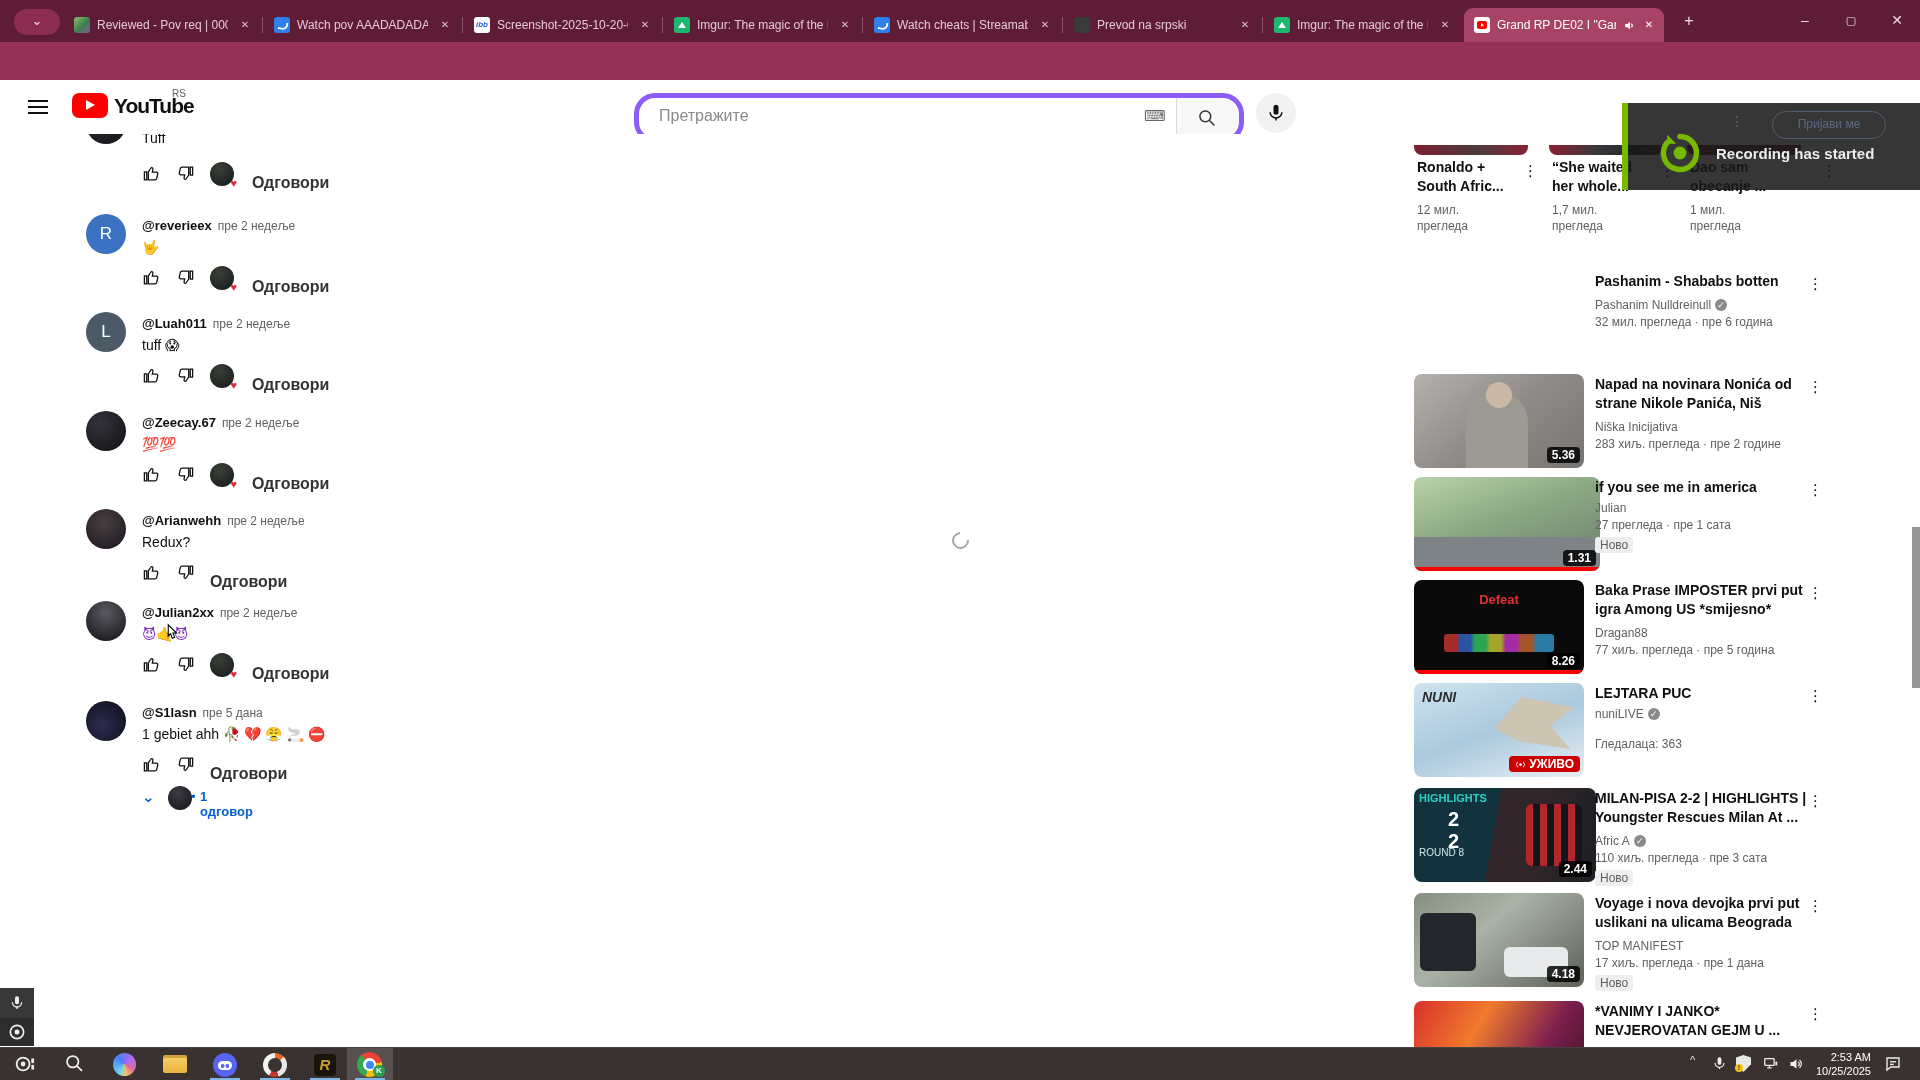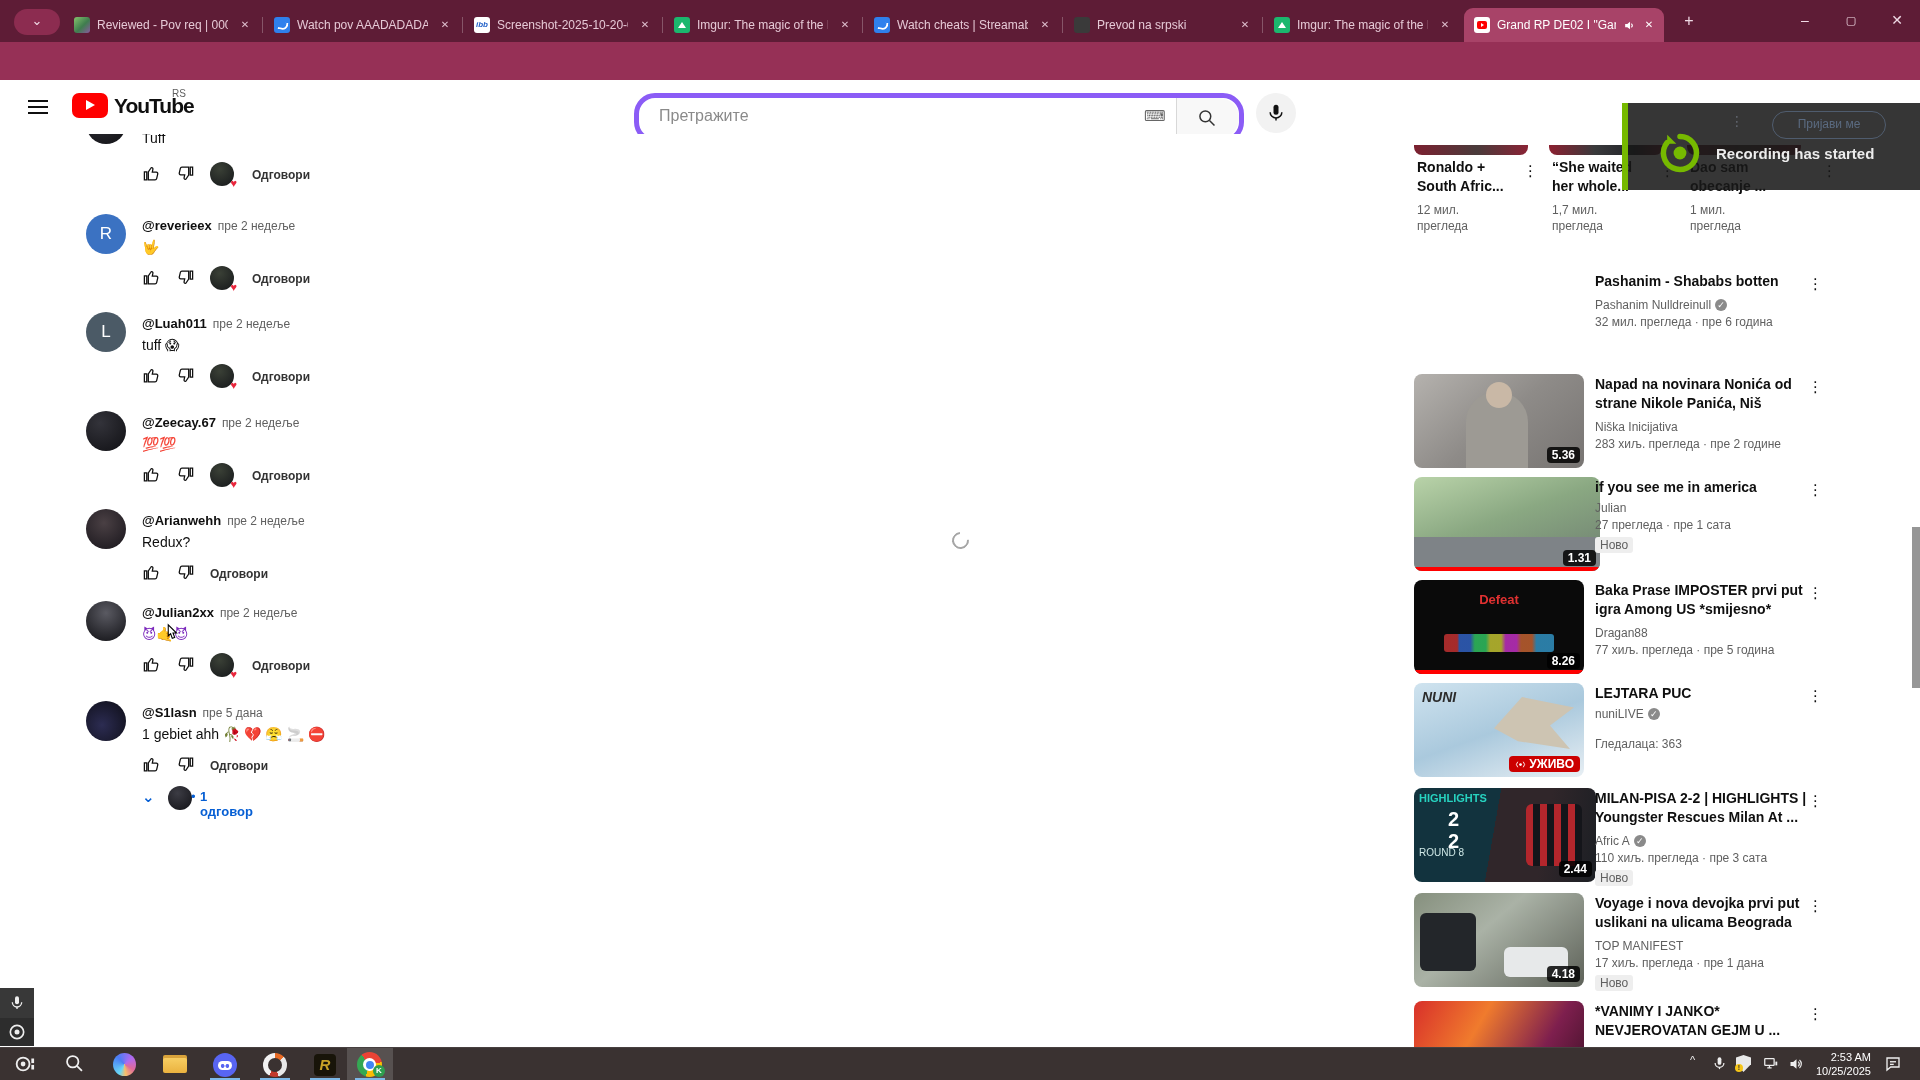--- a/index.html
+++ b/index.html
@@ -66,21 +66,21 @@
            text-align:center;line-height:40px;}
   .cmt .usr{position:absolute;left:56px;top:0;font-size:13px;font-weight:bold;color:#0f0f0f;white-space:nowrap;}
   .cmt .tim{font-weight:normal;color:#606060;font-size:12px;margin-left:6px;}
   .cmt .txt{position:absolute;left:56px;top:21px;font-size:14px;color:#0f0f0f;white-space:nowrap;}
   .acts{position:absolute;left:56px;height:26px;}
   .thumbico{position:absolute;top:2px;width:19px;height:19px;}
   .thumbico svg{width:19px;height:19px;}
   .heartav{position:absolute;top:0;width:24px;height:24px;border-radius:50%;
            background:radial-gradient(circle at 40% 30%,#3a4036,#15171a);}
   .heartav b{position:absolute;right:-3px;bottom:-3px;font-size:11px;color:#e8263c;font-weight:normal;}
-  .replylbl{position:absolute;top:6px;font-size:12px;font-weight:bold;color:#333;}
+  .replylbl{position:absolute;top:12px;font-size:16px;font-weight:bold;color:#333;}
   .expander{position:absolute;left:56px;height:26px;color:#065fd4;}
   .exp-ch{position:absolute;left:0;top:2px;font-size:15px;font-weight:bold;}
   .exp-av{position:absolute;left:26px;top:0;width:24px;height:24px;border-radius:50%;
           background:radial-gradient(circle at 40% 30%,#3c3c44,#121216);}
   .exp-tx{position:absolute;left:58px;top:3px;font-size:13px;font-weight:bold;}
   .exp-dot{position:absolute;left:49px;top:3px;font-size:13px;color:#065fd4;}
 
   
   .vrow{position:absolute;left:1414px;width:492px;height:96px;}
   .vthumb{position:absolute;left:0;top:0;width:170px;height:94px;border-radius:8px;overflow:hidden;}

